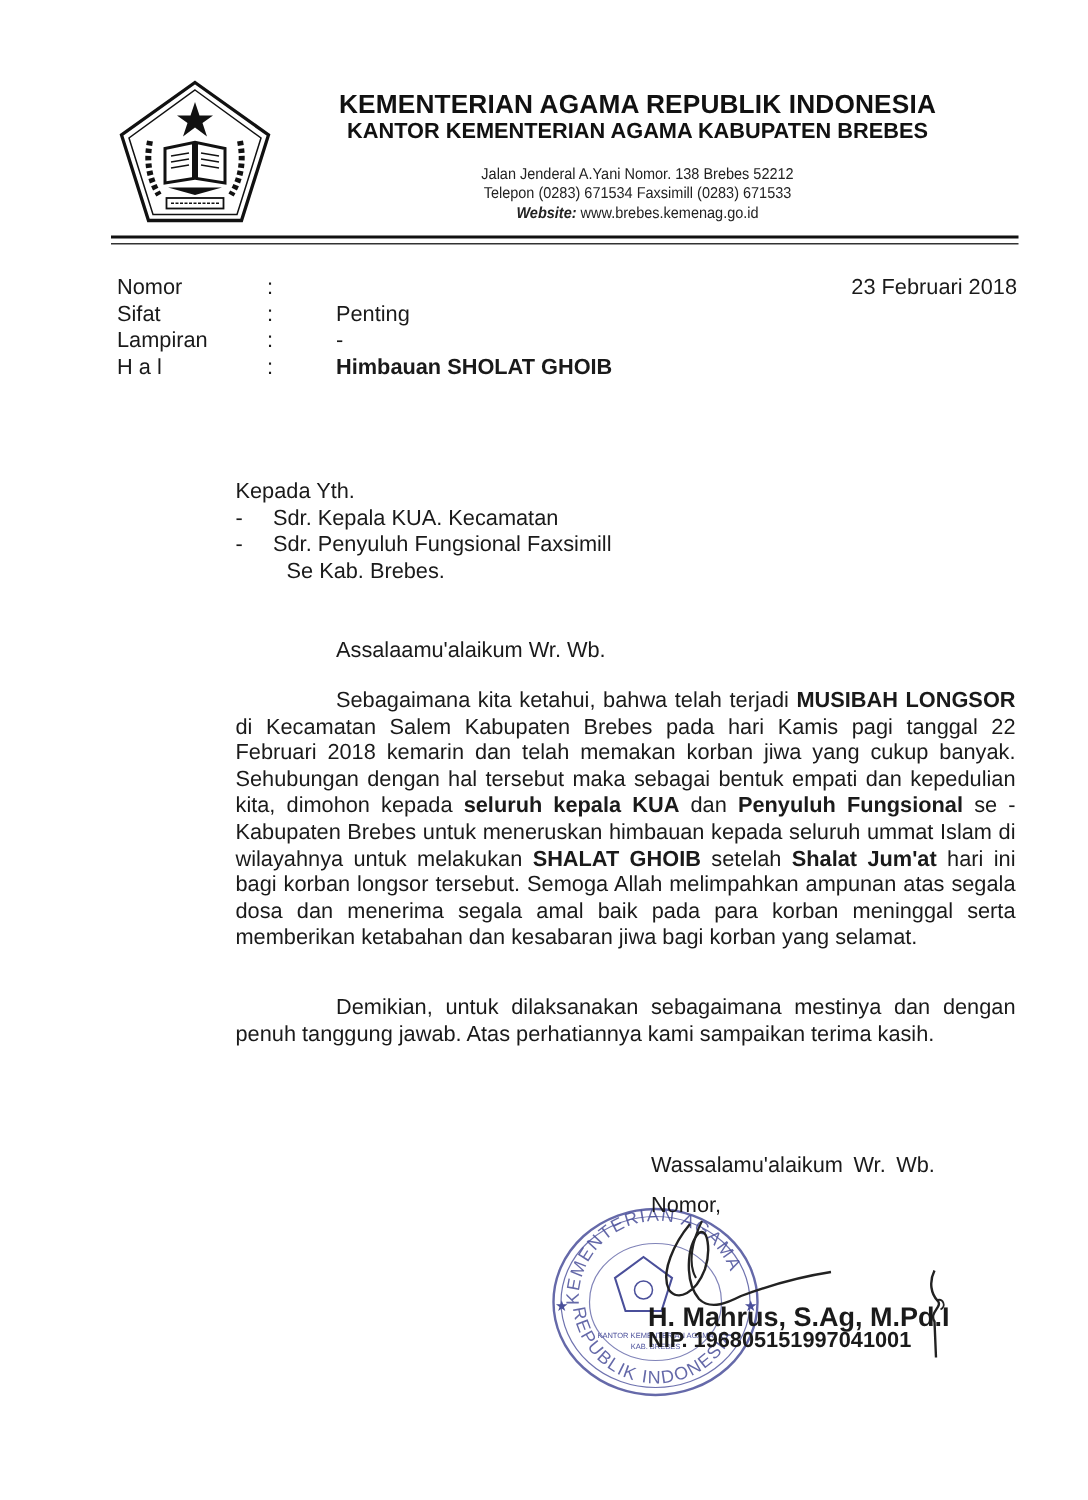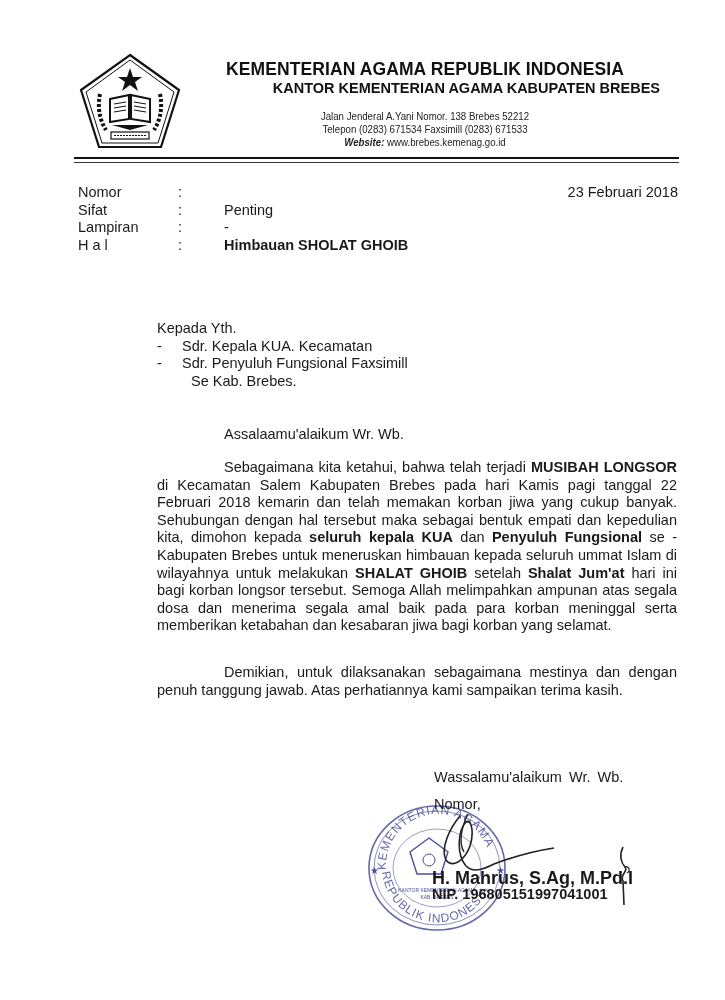--- a/index.html
+++ b/index.html
@@ -5,21 +5,21 @@
   html, body { margin: 0; padding: 0; background: #ffffff; }
   body {
     width: 725px; height: 1000px; position: relative; overflow: hidden;
     font-family: "Liberation Sans", sans-serif; color: #1a1a1a;
   }
   .abs { position: absolute; }
 
   
   .logo { left: 78px; top: 52px; width: 104px; height: 98px; }
   .kop1 { left: 190px; width: 470px; top: 59px; text-align: center; font-weight: bold; font-size: 17.5px; letter-spacing: 0.1px; color: #111; }
-  .kop2 { left: 190px; width: 470px; top: 80px; text-align: right; font-weight: bold; font-size: 14.5px; color: #111; }
+  .kop2 { left: 190px; width: 470px; top: 80px; text-align: center; font-weight: bold; font-size: 14.5px; color: #111; }
   .addr { left: 190px; width: 470px; text-align: center; font-size: 10.5px; color: #222; transform: scaleX(0.92); transform-origin: center; }
   .addr1 { top: 110px; }
   .addr2 { top: 123px; }
   .addr3 { top: 136px; }
   .addr3 .lbl { font-style: italic; font-weight: bold; }
   .rule-thick { left: 74px; top: 157px; width: 605px; height: 2px; background: #111; }
   .rule-thin { left: 74px; top: 162px; width: 605px; height: 1px; background: #333; }
 
   
   .meta { left: 78px; top: 184px; font-size: 14.5px; line-height: 17.5px; }

